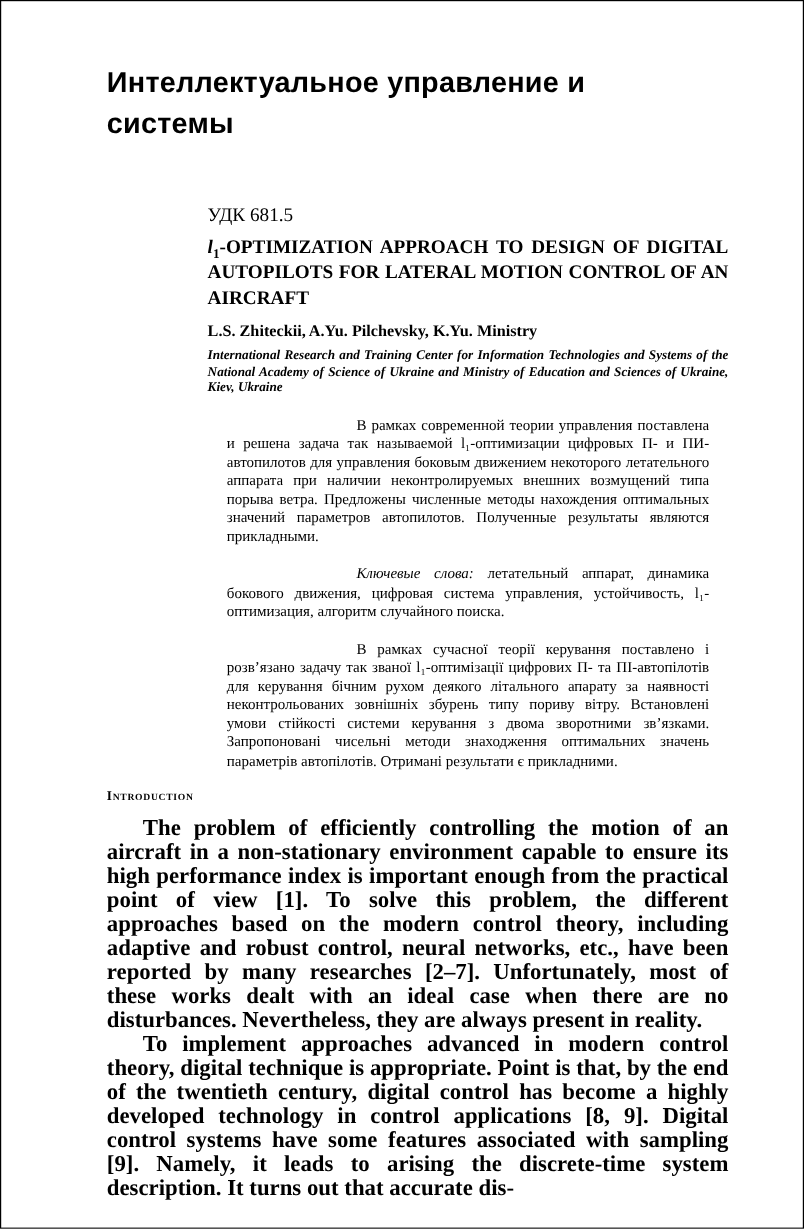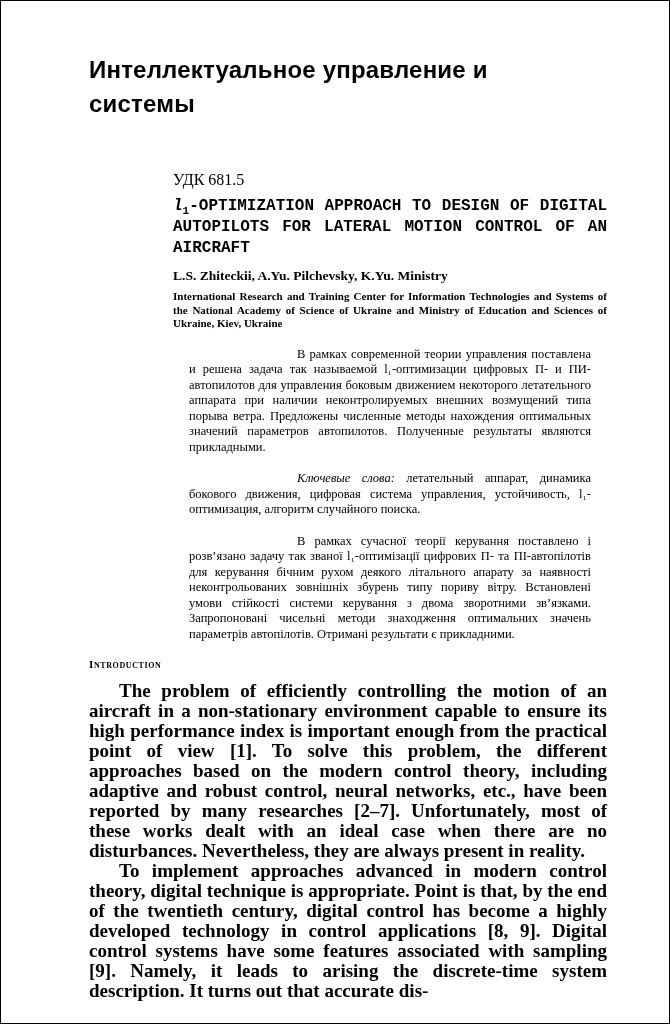--- a/index.html
+++ b/index.html
@@ -40,34 +40,34 @@
     font-size: 16px;
     line-height: 14px;
     margin: 0 0 9px 0;
   }
   .article-title {
     font-size: 16px;
     line-height: 21px;
     font-weight: bold;
     text-align: justify;
     margin: 0 0 9px 0;
-    font-family: Liberation Mono, monospace;
   }
   .article-title .it { font-style: italic; }
   .article-title sub { font-size: 11px; line-height: 0; }
   .authors {
     font-size: 13.5px;
     line-height: 16px;
     font-weight: bold;
     margin: 0 0 6px 0;
   }
   .affiliation {
     font-size: 11px;
     line-height: 13.5px;
     font-weight: bold;
+    font-style: italic;
     text-align: justify;
     margin: 0 0 12px 0;
   }
   .abstract p {
     font-size: 12.5px;
     line-height: 15.5px;
     text-align: justify;
     text-indent: 108px;
     margin: 16px;
   }

